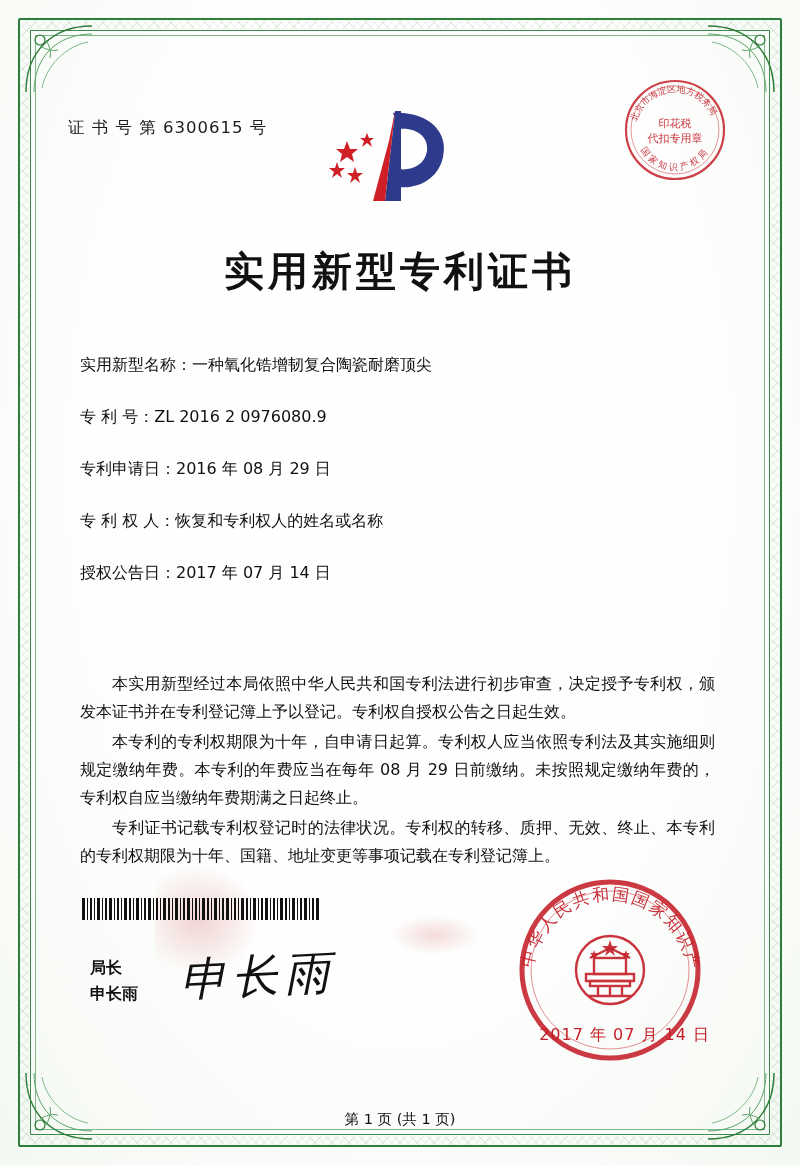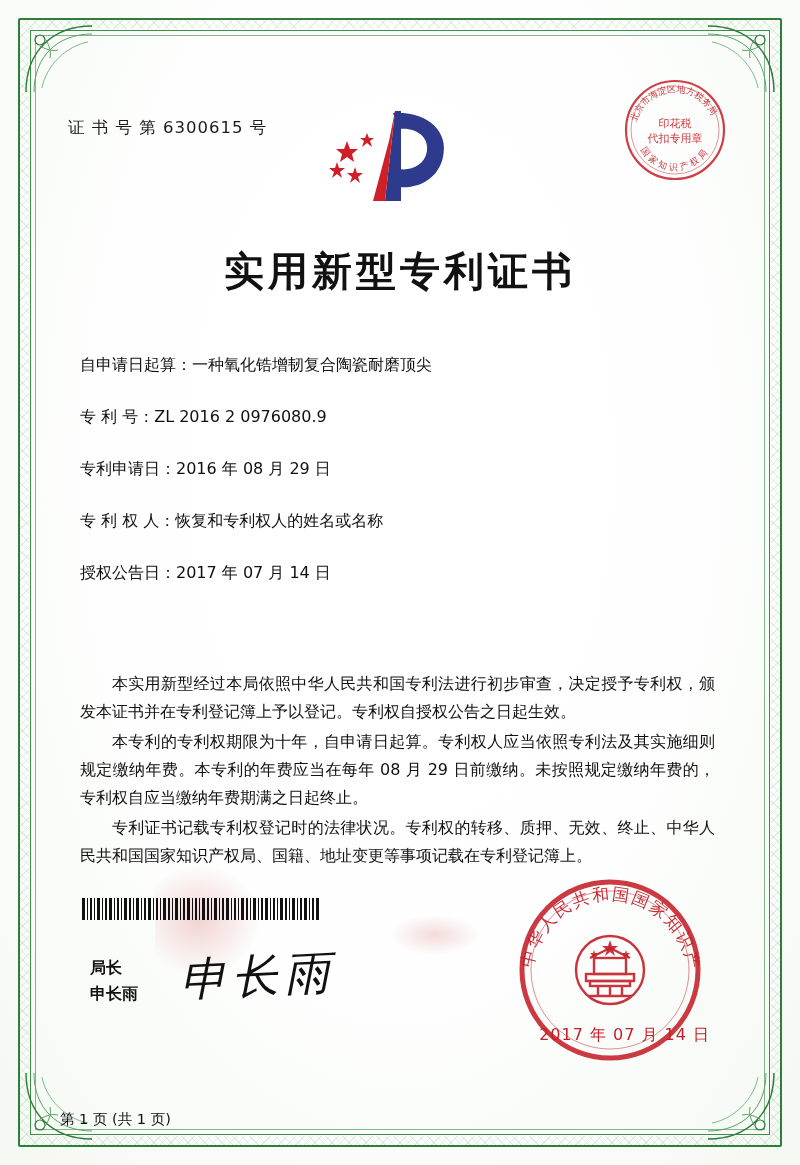--- a/index.html
+++ b/index.html
@@ -120,21 +120,21 @@
 
   .stamp-date{
     position:absolute;right:30px;top:955px;
     font-size:16px;color:#c41f28;
     font-family:"DejaVu Sans",sans-serif;
     letter-spacing:1px;
   }
 
   .footer{
     position:absolute;left:0;right:0;bottom:-24px;
-    font-size:14.5px;color:#101010;
+    text-align:center;font-size:14.5px;color:#101010;
     font-family:"DejaVu Sans",sans-serif;
   }
 
   .smudge{
     position:absolute;left:95px;top:790px;width:110px;height:120px;
     background:radial-gradient(ellipse at 40% 50%, rgba(200,60,60,.22), rgba(200,60,60,0) 65%);
     pointer-events:none;
   }
   .smudge2{
     position:absolute;left:330px;top:845px;width:90px;height:40px;
@@ -228,40 +228,40 @@
         <text font-size="9" fill="#c41f28" font-family="DejaVu Sans, sans-serif" opacity=".9">
           <textPath href="#arcBot" startOffset="10%">国 家 知 识 产 权 局</textPath>
         </text>
       </svg>
     </div>
 
     <div class="title">实用新型专利证书</div>
 
     <div class="fields">
       <div class="field">
-        <span class="lab">自申请日起算：</span><span class="val">一种氧化锆增韧复合陶瓷耐磨顶尖</span>
+        <span class="lab">实用新型名称：</span><span class="val">一种氧化锆增韧复合陶瓷耐磨顶尖</span>
       </div>
       <div class="field">
         <span class="lab">专  利  号：</span><span class="val">ZL 2016 2 0976080.9</span>
       </div>
       <div class="field">
         <span class="lab">专利申请日：</span><span class="val">2016 年 08 月 29 日</span>
       </div>
       <div class="field">
         <span class="lab">专  利  权  人：</span><span class="val">恢复和专利权人的姓名或名称</span>
       </div>
       <div class="field">
         <span class="lab">授权公告日：</span><span class="val">2017 年 07 月 14 日</span>
       </div>
     </div>
 
     <div class="paras">
       <div class="para">本实用新型经过本局依照中华人民共和国专利法进行初步审查，决定授予专利权，颁发本证书并在专利登记簿上予以登记。专利权自授权公告之日起生效。</div>
       <div class="para">本专利的专利权期限为十年，自申请日起算。专利权人应当依照专利法及其实施细则规定缴纳年费。本专利的年费应当在每年 08 月 29 日前缴纳。未按照规定缴纳年费的，专利权自应当缴纳年费期满之日起终止。</div>
-      <div class="para">专利证书记载专利权登记时的法律状况。专利权的转移、质押、无效、终止、中华人民共和国国家知识产权局、国籍、地址变更等事项记载在专利登记簿上。</div>
+      <div class="para">专利证书记载专利权登记时的法律状况。专利权的转移、质押、无效、终止、本专利的专利权期限为十年、国籍、地址变更等事项记载在专利登记簿上。</div>
     </div>
 
     <div class="smudge"></div>
     <div class="smudge2"></div>
 
     <div class="barcode">
       <svg viewBox="0 0 240 22" preserveAspectRatio="none">
         <g fill="#111">
           <rect x="0" y="0" width="3" height="22"></rect>
             <rect x="5" y="0" width="1" height="22"></rect>

